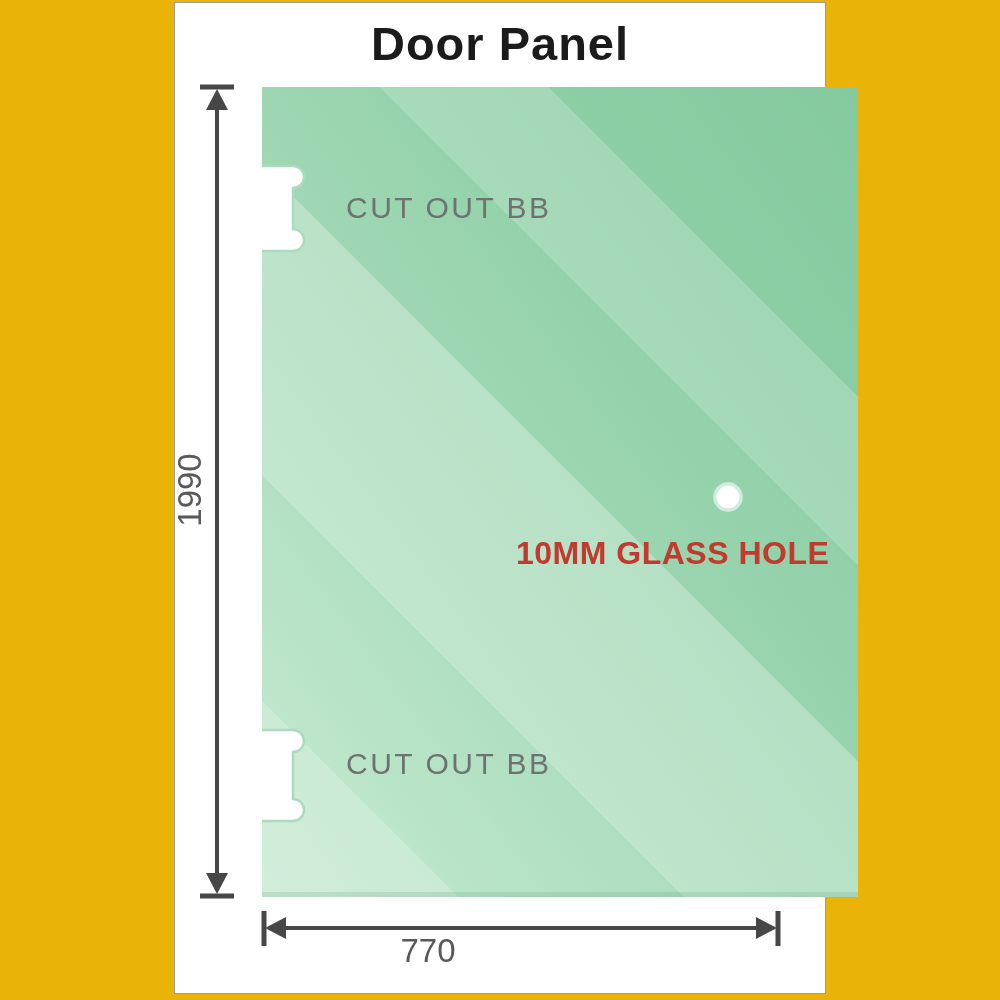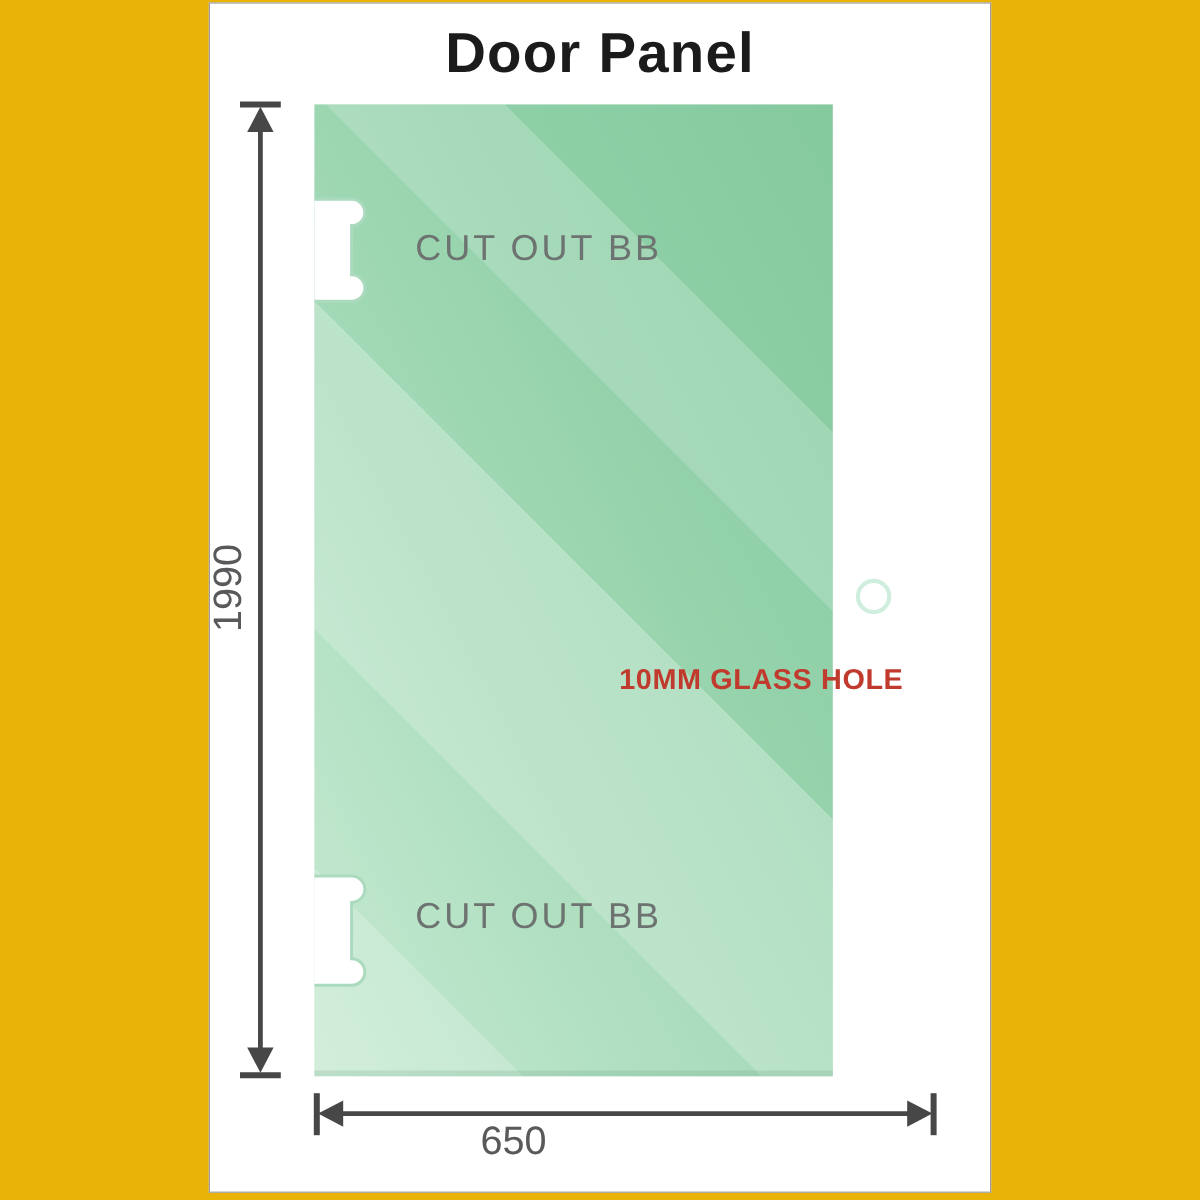--- a/index.html
+++ b/index.html
@@ -10,21 +10,21 @@
   .frame{
     position:absolute;left:174px;top:2px;width:652px;height:992px;
     border:1.5px solid var(--frame-border,#9c9c9c);box-sizing:border-box;background:#ffffff;
   }
   .title{
     position:absolute;left:174px;top:20px;width:652px;text-align:center;
     font-size:47px;font-weight:bold;letter-spacing:1px;color:var(--title-text,#1b1b1b);
     margin:0;line-height:1;
   }
   .glass{
-    position:absolute;left:262px;top:87px;width:432px;height:810px;
+    position:absolute;left:262px;top:87px;width:596px;height:810px;
     background:
       linear-gradient(45deg,
         rgba(255,255,255,0.30) 0%, rgba(255,255,255,0.30) 14%,
         rgba(255,255,255,0.13) 14%, rgba(255,255,255,0.13) 30%,
         rgba(255,255,255,0.30) 30%, rgba(255,255,255,0.30) 52%,
         rgba(255,255,255,0.04) 52%, rgba(255,255,255,0.04) 66%,
         rgba(255,255,255,0.20) 66%, rgba(255,255,255,0.20) 78%,
         rgba(255,255,255,0.00) 78%),
       linear-gradient(to bottom left,
         var(--glass-dark,#85c99f) 0%, #8fd0a7 35%, #a5dbb8 70%, var(--glass-light,#bfe7cc) 100%);
@@ -33,21 +33,21 @@
   .glass-svg{position:absolute;left:0;top:0;width:516px;height:810px;overflow:hidden;}
   .cutout-shape{fill:#ffffff;stroke:var(--cutout-stroke,#abdabf);stroke-width:2.5;}
   .hole-shape{fill:#ffffff;stroke:var(--hole-ring,#cfeedd);stroke-width:3.5;}
   .cutout-label{
     position:absolute;left:84px;font-size:30px;letter-spacing:2.5px;line-height:1;
     color:var(--cutout-label-text,#6d7370);white-space:nowrap;
   }
   .cutout-label.top{top:106px;}
   .cutout-label.bottom{top:662px;}
   .hole-label{
-    position:absolute;left:254px;top:468px;font-size:24px;font-weight:bold;line-height:1;
+    position:absolute;left:254px;top:450px;font-size:32px;font-weight:bold;line-height:1;
     color:var(--hole-label-text,#c03a2d);white-space:nowrap;letter-spacing:0.5px;
   }
   .dims-svg{position:absolute;left:0;top:0;width:1000px;height:1000px;pointer-events:none;}
   .dim-stroke{stroke:var(--dimension-line,#474747);fill:none;}
   .dim-fill{fill:var(--dimension-line,#474747);stroke:none;}
   .dim-label{
     position:absolute;line-height:1;font-size:33px;color:var(--dimension-text,#58595b);
     text-align:center;white-space:nowrap;
   }
   .dim-label.height{left:131px;top:472px;width:120px;height:36px;transform:rotate(-90deg);}
@@ -86,15 +86,15 @@
     <g>
       <line class="dim-stroke" x1="264" y1="911" x2="264" y2="946" stroke-width="5"></line>
       <line class="dim-stroke" x1="778" y1="911" x2="778" y2="946" stroke-width="5"></line>
       <line class="dim-stroke" x1="276" y1="928" x2="766" y2="928" stroke-width="4"></line>
       <polygon class="dim-fill" points="265,928 286,917 286,939"></polygon>
       <polygon class="dim-fill" points="777,928 756,917 756,939"></polygon>
     </g>
   </svg>
 
   <div class="dim-label height">1990</div>
-  <div class="dim-label width">650</div>
+  <div class="dim-label width">770</div>
 
 </div>
 
 </body></html>

